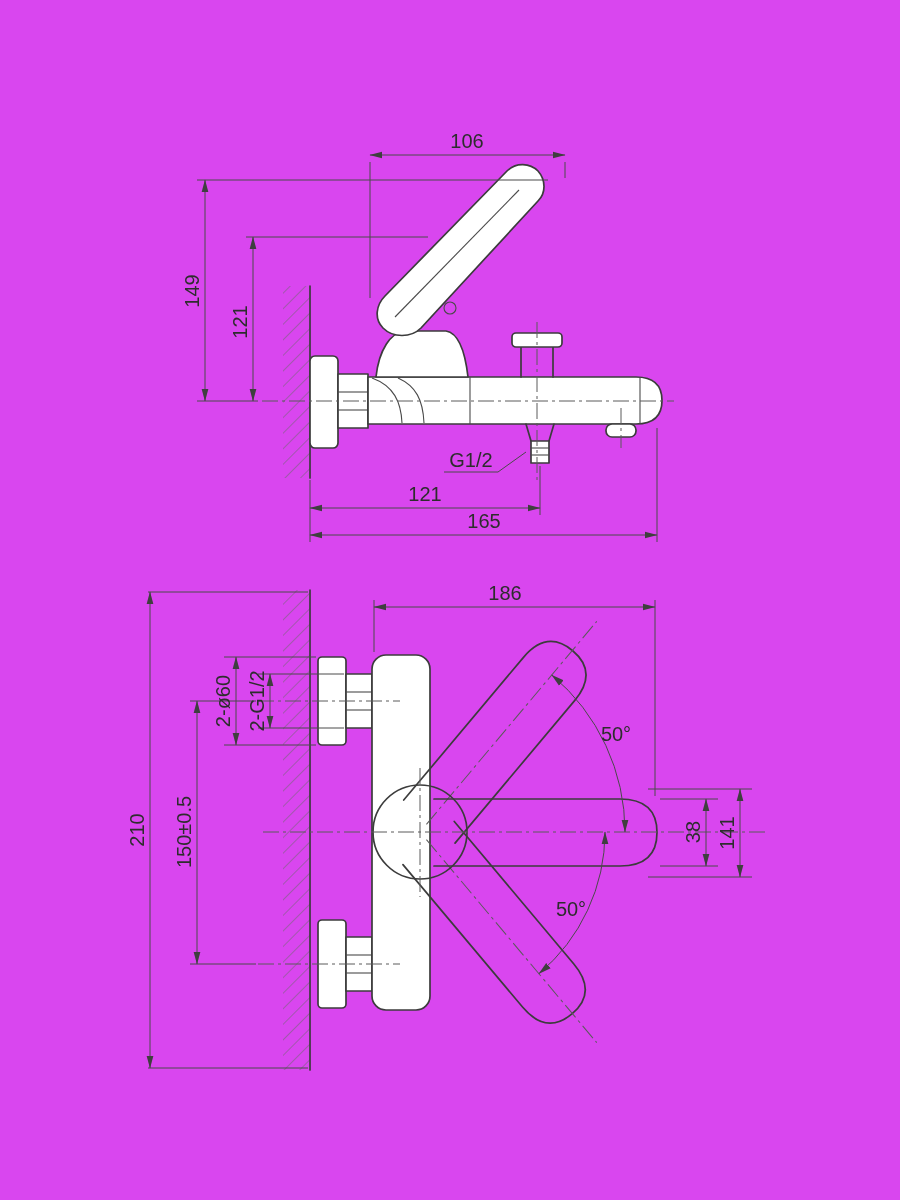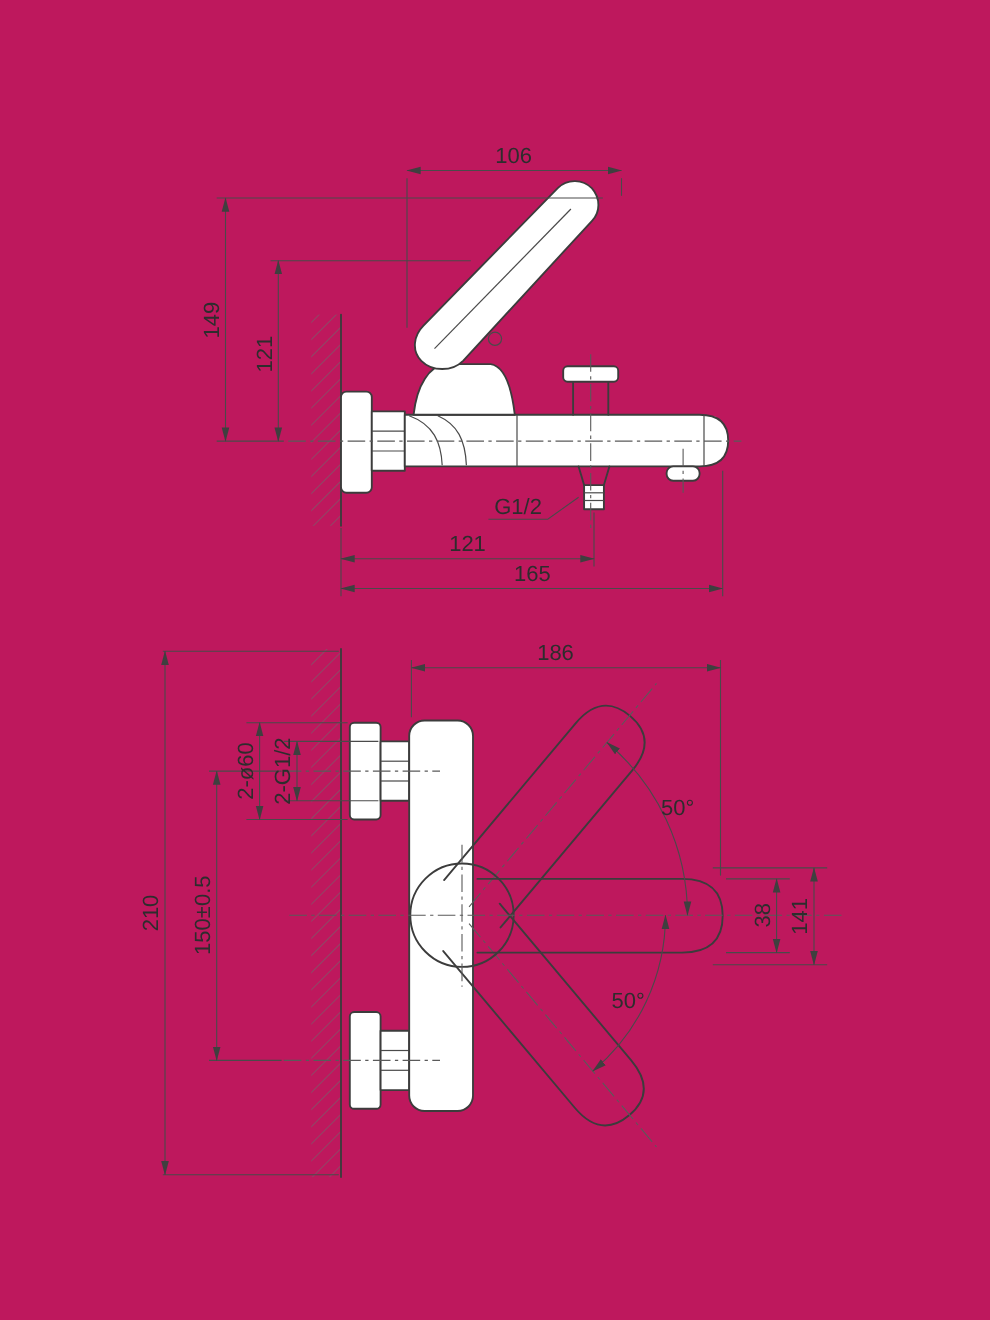--- a/index.html
+++ b/index.html
@@ -1,16 +1,16 @@
 <!DOCTYPE html>
 <html><head>
 <meta charset="utf-8">
 <style>
   html,body{margin:0;padding:0;background:#ffffff;}
-  .canvas{position:relative;width:900px;height:1200px;background:#be185d;overflow:hidden;}
+  .canvas{position:relative;width:900px;height:1200px;background:#d946ef;overflow:hidden;}
   svg{display:block;}
   .obj{fill:#ffffff;stroke:#3c3c3c;stroke-width:1.7;stroke-linejoin:round;}
   .objn{fill:none;stroke:#3c3c3c;stroke-width:1.7;stroke-linecap:round;stroke-linejoin:round;}
   .det{fill:none;stroke:#4a4a4a;stroke-width:1.1;}
   .thin{fill:none;stroke:#4a4a4a;stroke-width:1;}
   .dim{fill:none;stroke:#4a4a4a;stroke-width:1;marker-start:url(#arr);marker-end:url(#arr);}
   .cl{fill:none;stroke:#5a5a5a;stroke-width:1;stroke-dasharray:16 4 3 4;}
   .t{font-family:"Liberation Sans","DejaVu Sans",sans-serif;font-size:20px;fill:#2d2d2d;text-anchor:middle;}
 </style>
 </head>

